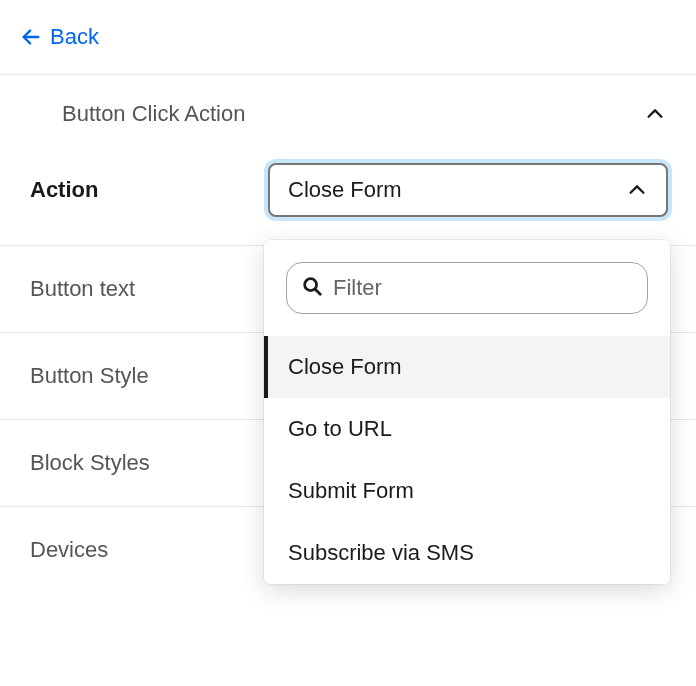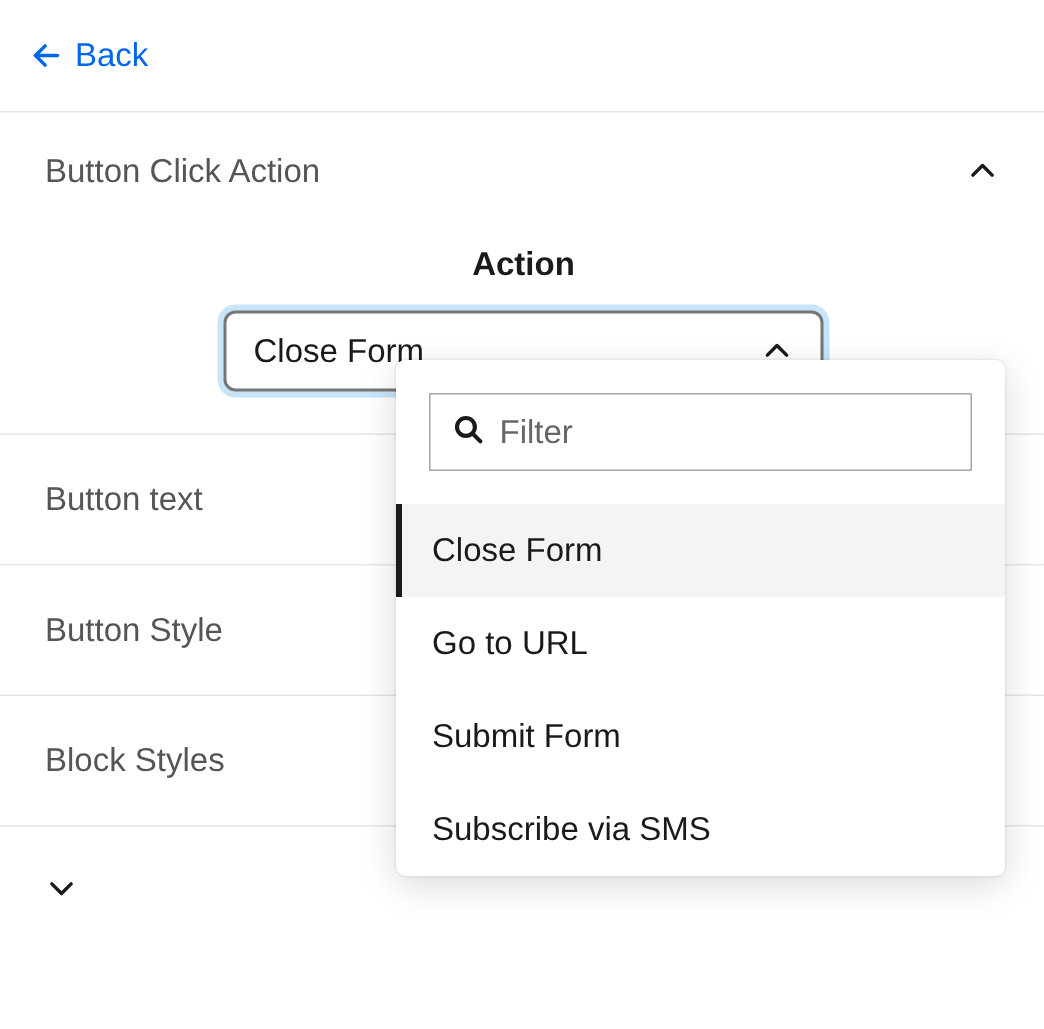--- a/index.html
+++ b/index.html
@@ -44,38 +44,38 @@
       color: #1a1a1a;
     }
     .divider-top {
       height: 1px;
       background: #e6e6e6;
     }
     .section-header {
       display: flex;
       justify-content: space-between;
       padding: 26px 30px 20px 30px;
+      margin-left: 32px;
     }
     .section-title {
       font-size: 22px;
       color: #555;
       font-weight: 400;
     }
     .chevron {
       display: inline-flex;
       align-items: center;
       justify-content: center;
     }
     .action-row {
       display: flex;
       align-items: center;
       justify-content: space-between;
-      gap: 18px;
+      gap: 28px;
       padding: 16px 28px 28px 30px;
-      flex-direction: column;
     }
     .action-label {
       font-size: 22px;
       font-weight: 700;
       color: #1a1a1a;
     }
     .select-box {
       width: 400px;
       height: 54px;
       border: 2px solid #767676;
@@ -100,21 +100,21 @@
       box-shadow: 0 6px 24px rgba(0,0,0,0.15), 0 0 0 1px rgba(0,0,0,0.05);
       z-index: 100;
     }
     .filter-wrap {
       padding: 22px;
     }
     .filter-input-container {
       display: flex;
       align-items: center;
       border: 1px solid #a3a3a3;
-      border-radius: 1px;
+      border-radius: 16px;
       height: 52px;
       padding: 0 14px;
       gap: 10px;
     }
     .filter-input {
       border: none;
       outline: none;
       font-size: 22px;
       color: #555;
       width: 100%;
@@ -185,20 +185,21 @@
         <polyline points="5 15 12 8 19 15"></polyline>
       </svg>
     </span>
   </div>
 </div>
 
 <div class="list-row">Button text</div>
 <div class="list-row">Button Style</div>
 <div class="list-row">Block Styles</div>
 <div class="devices-row">
+  <span>Devices</span>
   <span class="chevron">
     <svg width="22" height="22" viewBox="0 0 24 24" fill="none" stroke="#1a1a1a" stroke-width="2.5" stroke-linecap="round" stroke-linejoin="round">
       <polyline points="5 9 12 16 19 9"></polyline>
     </svg>
   </span>
 </div>
 
 <div class="dropdown">
   <div class="filter-wrap">
     <div class="filter-input-container">

